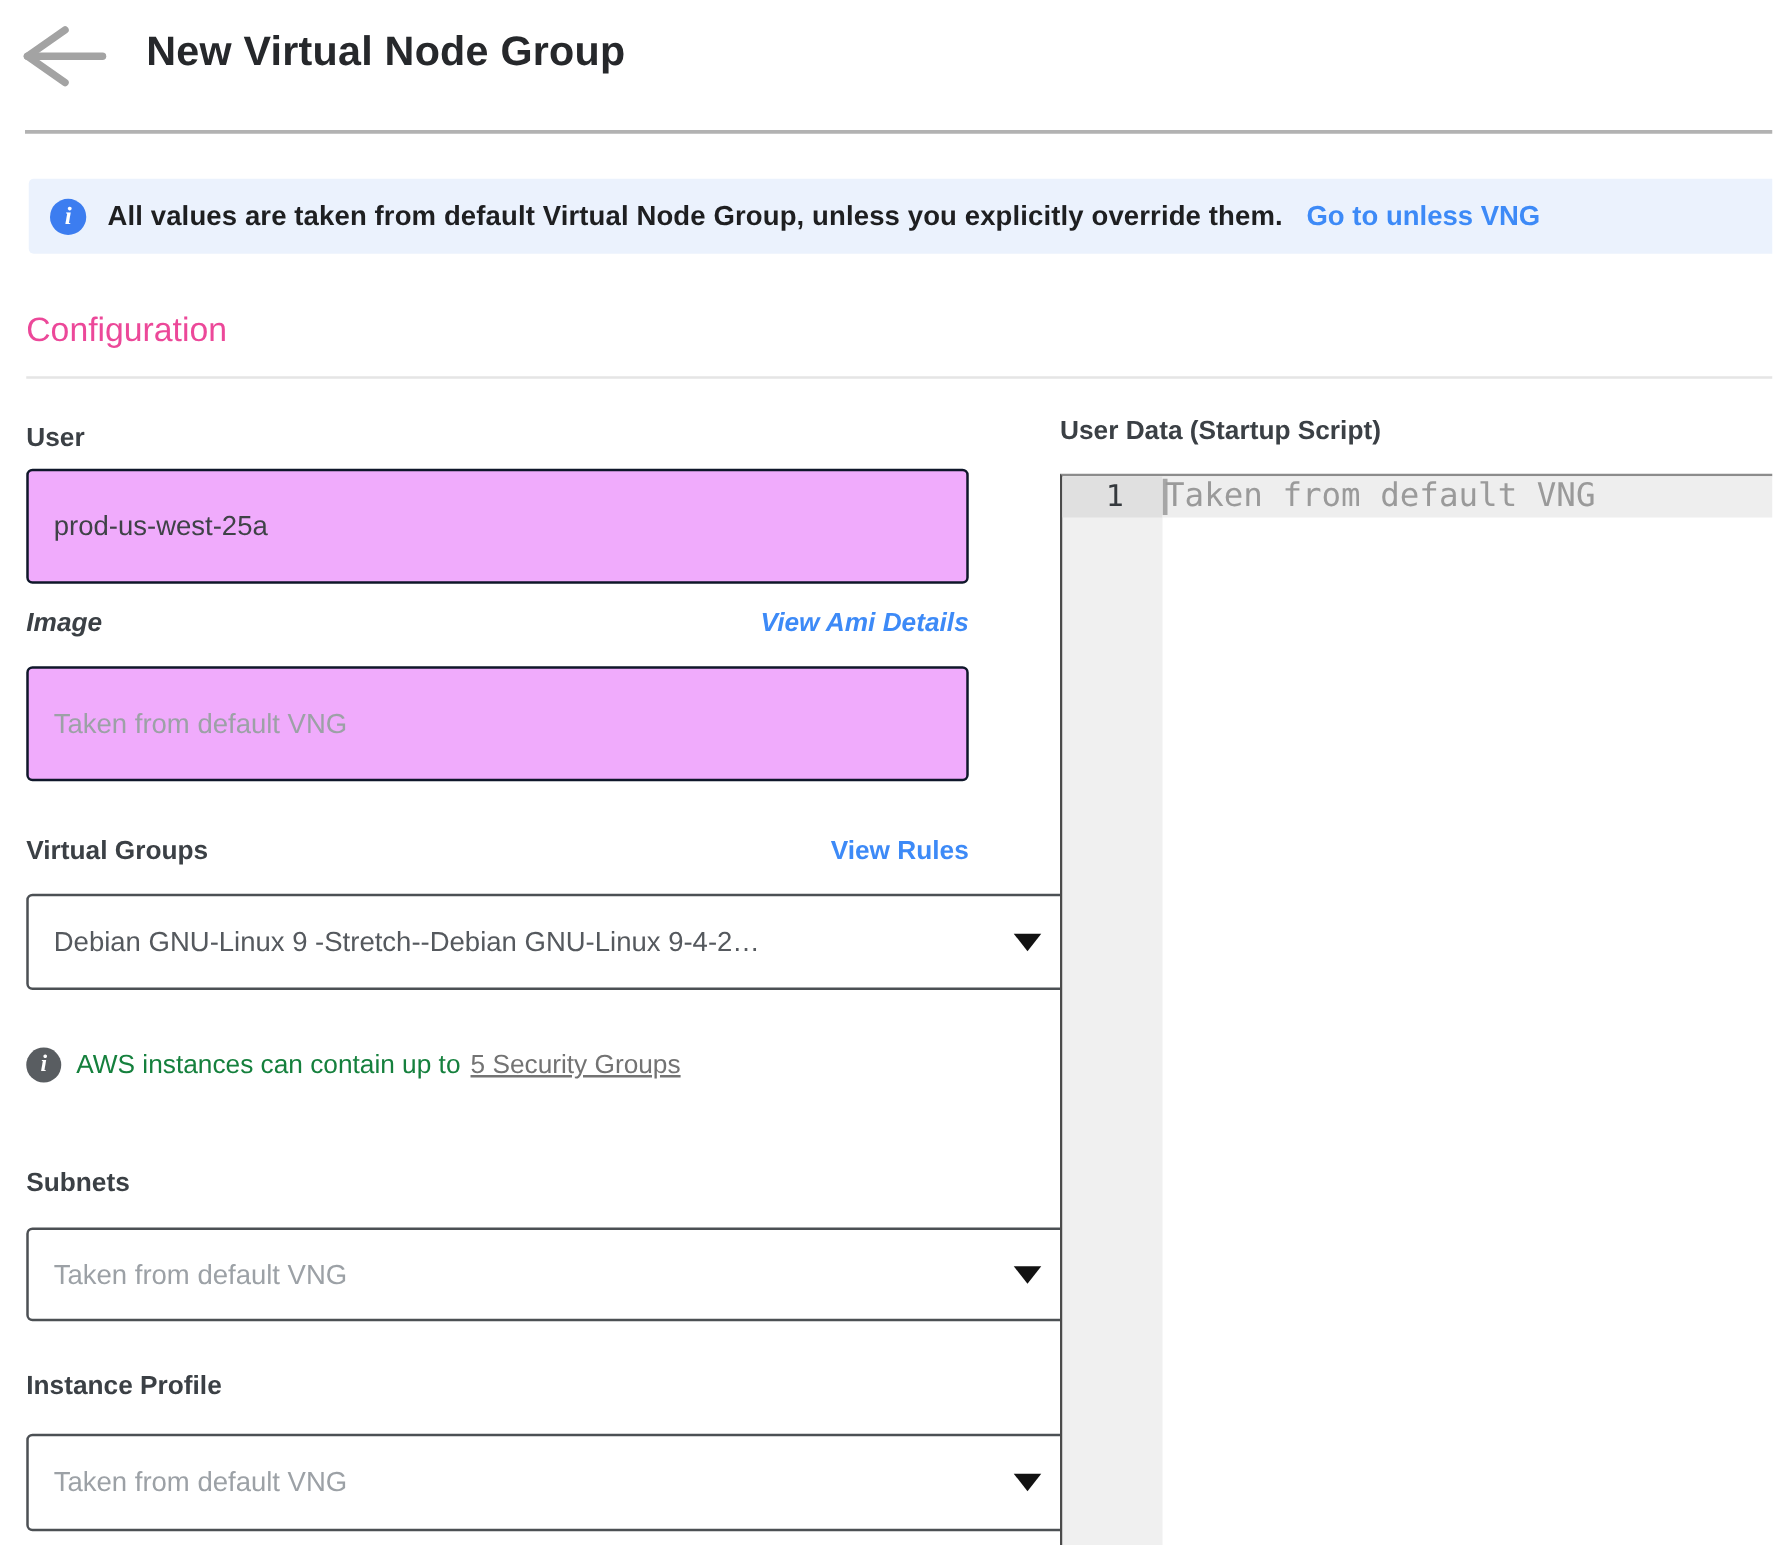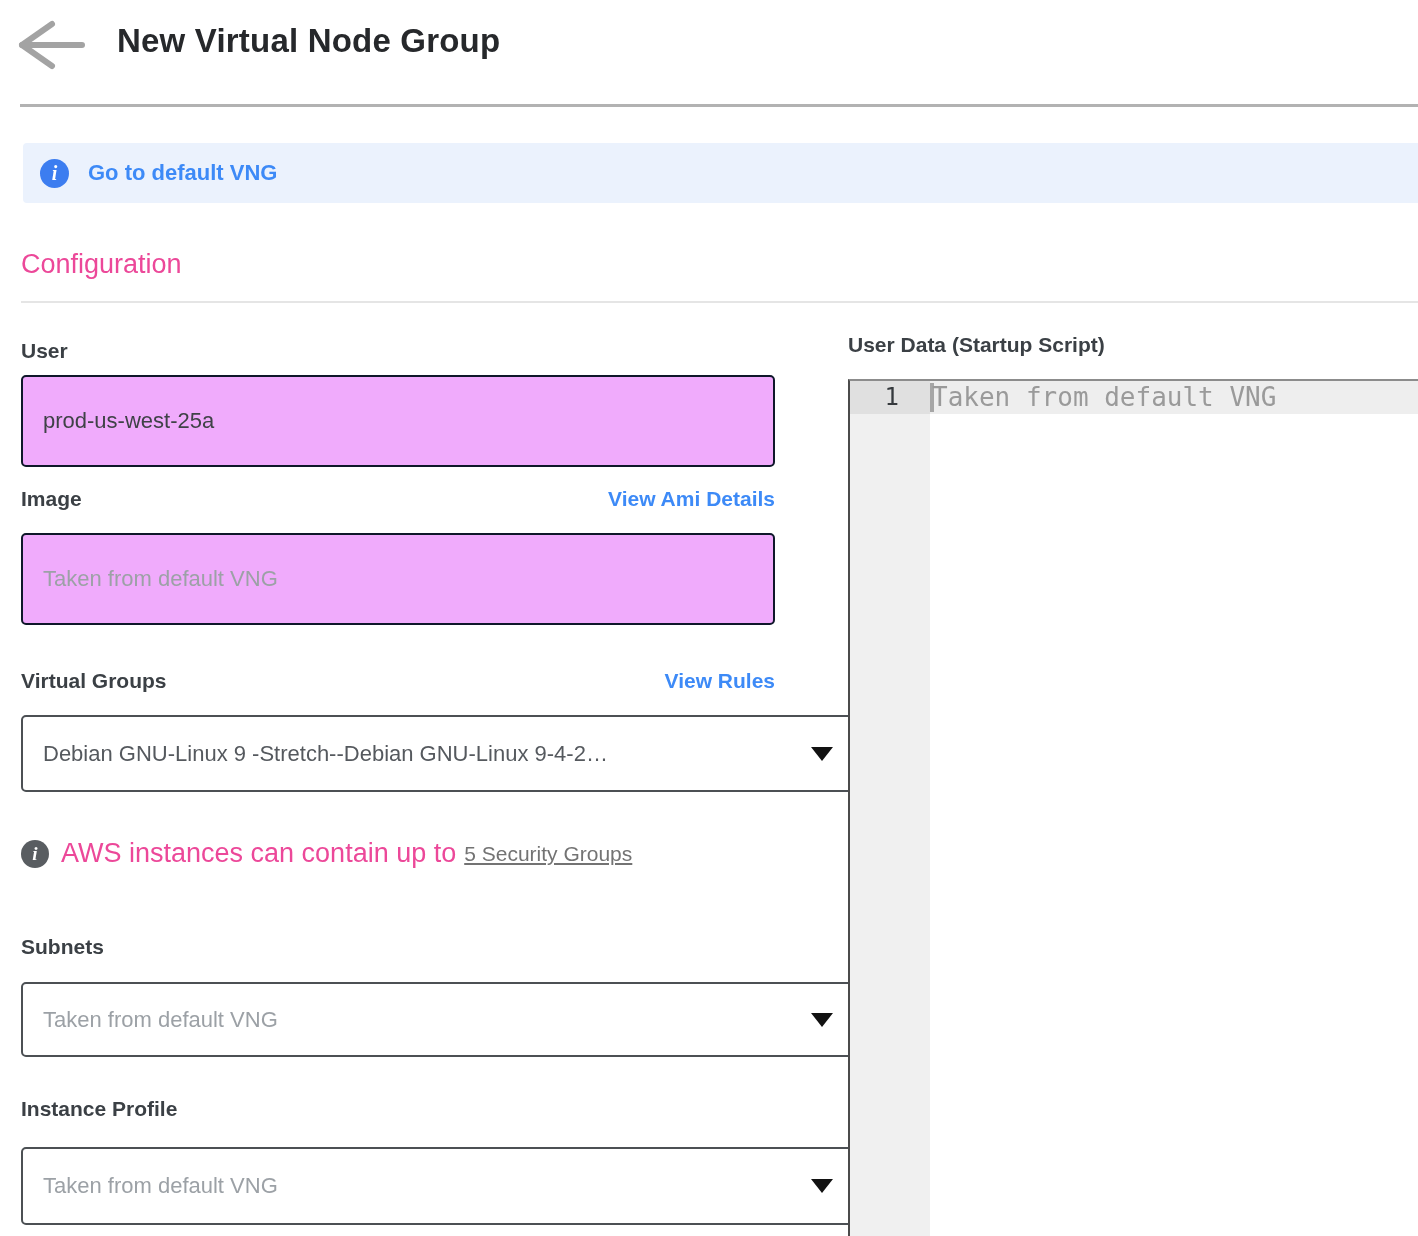--- a/index.html
+++ b/index.html
@@ -108,21 +108,21 @@
     display: flex; align-items: center;
   }
   .note-info-icon {
     width: 28px; height: 28px; border-radius: 50%;
     background: #595d61; color: #ffffff;
     display: inline-flex; align-items: center; justify-content: center;
     font-family: "Liberation Serif", serif;
     font-size: 19px; font-weight: 700; font-style: italic;
     flex: 0 0 auto;
   }
-  .note-text { margin-left: 12px; font-size: 27px; color: #ec4899; }
+  .note-text { margin-left: 12px; font-size: 21px; color: #15803d; }
   .note-link {
     margin-left: 8px; font-size: 21px; color: #737373;
     text-decoration: underline; cursor: pointer;
   }
 
   
   .ud-label { position: absolute; left: 848px; top: 333px; }
   .editor {
     position: absolute; left: 848px; top: 379px;
     width: 570px; height: 857px;
@@ -161,32 +161,33 @@
       <path d="M36 4 L6 25 L36 46" fill="none" stroke="#a3a3a3" stroke-width="6" stroke-linecap="round" stroke-linejoin="round"></path>
       <line x1="6" y1="25" x2="66" y2="25" stroke="#a3a3a3" stroke-width="6" stroke-linecap="round"></line>
     </svg>
   </span>
 </button>
 <h1 class="page-title">New Virtual Node Group</h1>
 <div class="title-divider"></div>
 
 <div class="banner">
   <span class="banner-info-icon">i</span>
-  <a class="banner-link">Go to default VNG</a>
+  <span class="banner-text">All values are taken from default Virtual Node Group, unless you explicitly override them.</span>
+  <a class="banner-link">Go to unless VNG</a>
 </div>
 
 <div class="section-heading">Configuration</div>
 <div class="section-divider"></div>
 
 <div class="label-row" style="top: 339px;">
   <span class="field-label">User</span>
 </div>
 <input class="text-input" style="top: 375px;" type="text" value="prod-us-west-25a">
 
-<div class="label-row" style="top: 487px;">
+<div class="label-row" style="top: 487px; font-style: italic;">
   <span class="field-label">Image</span>
   <a class="field-link">View Ami Details</a>
 </div>
 <input class="text-input" style="top: 533px;" type="text" placeholder="Taken from default VNG">
 
 <div class="label-row" style="top: 669px;">
   <span class="field-label">Virtual Groups</span>
   <a class="field-link">View Rules</a>
 </div>
 <div class="select-box" style="top: 715px; height: 77px;">

